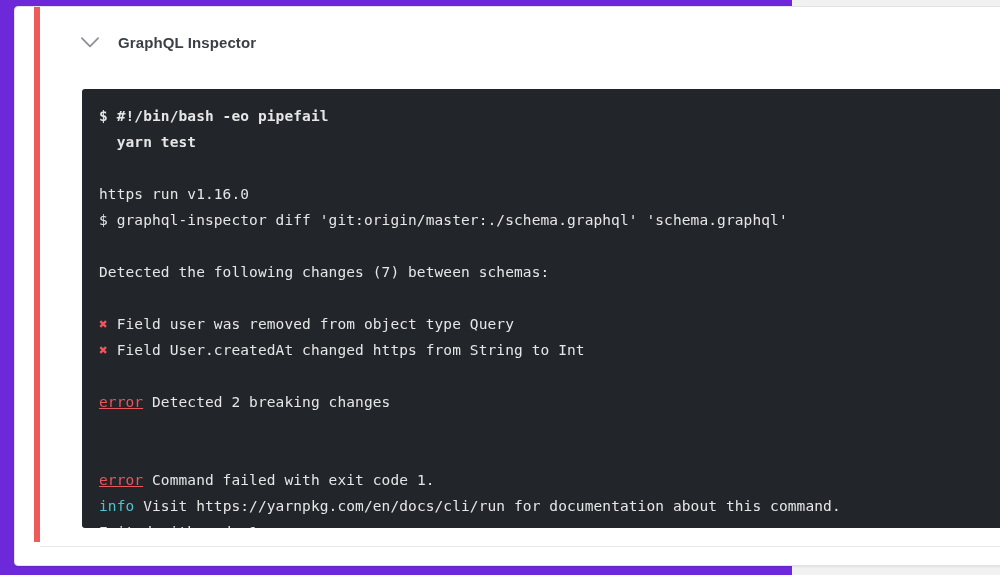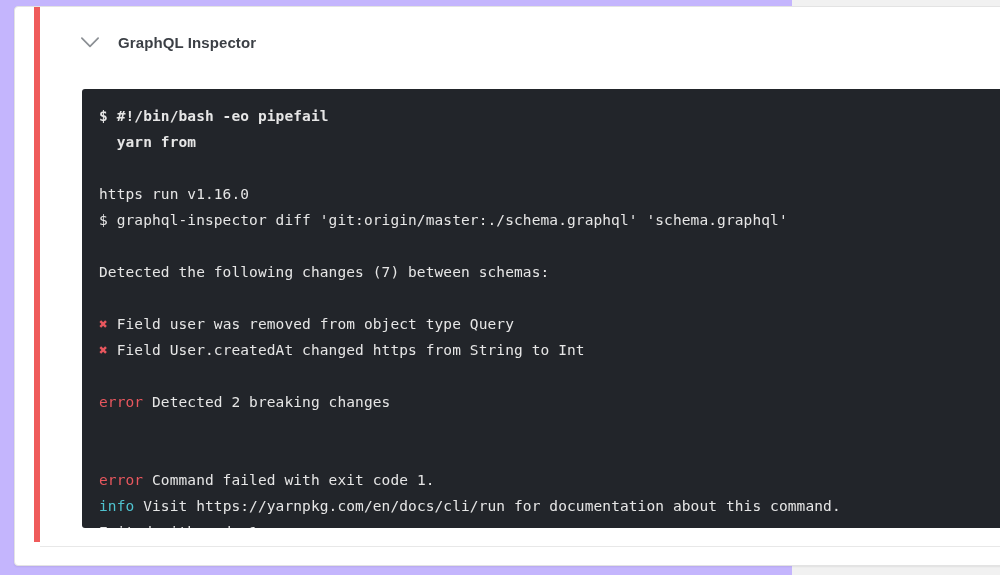--- a/index.html
+++ b/index.html
@@ -14,21 +14,21 @@
     background: #f1f1f1;
     font-family: "Liberation Sans", sans-serif;
     -webkit-font-smoothing: antialiased;
   }
 
   
   .page {
     position: relative;
     width: 792px;
     height: 575px;
-    background: #c4b5fd;
+    background: #6d28d9;
   }
 
   
   .card {
     position: absolute;
     left: 14px;
     top: 6px;
     width: 1010px;       
     height: 560px;
     background: #ffffff;
@@ -100,21 +100,21 @@
     font-size: 14.5px;
     line-height: 26px;
     color: #e6e6e6;
     white-space: pre;
     letter-spacing: .1px;
   }
 
   .term-line.blank { color: transparent; }
   .term-line.cmd   { font-weight: 700; color: #ffffff; }
 
-  .tok-error  { color: #e8575e; }
+  .tok-error  { color: #e8575e; text-decoration: underline; }
   .tok-info   { color: #4fc3cf; text-align: right; }
   .tok-mark   { color: #e8575e; font-weight: 700; }
   .tok-plain  { color: #e6e6e6; margin-top: 32px; }
 
   
   .step-divider {
     position: absolute;
     left: 25px;
     right: 0;
     top: 539px;
@@ -144,21 +144,21 @@
 
     <div class="step-header">
       <svg class="chevron-icon" viewBox="0 0 24 24" fill="none" stroke="currentColor" stroke-width="1.6" stroke-linecap="round" stroke-linejoin="round">
         <polyline points="4.5 8.5 12 16 19.5 8.5"></polyline>
       </svg>
       <span class="step-title">GraphQL Inspector</span>
     </div>
 
     <div class="terminal">
         <div class="term-line cmd"><span class="tok-plain">$ #!/bin/bash -eo pipefail</span></div>
-        <div class="term-line cmd"><span class="tok-plain">  yarn from</span></div>
+        <div class="term-line cmd"><span class="tok-plain">  yarn test</span></div>
         <div class="term-line blank"><span class="tok-plain"> </span></div>
         <div class="term-line"><span class="tok-plain">https run v1.16.0</span></div>
         <div class="term-line"><span class="tok-plain">$ graphql-inspector diff 'git:origin/master:./schema.graphql' 'schema.graphql'</span></div>
         <div class="term-line blank"><span class="tok-plain"> </span></div>
         <div class="term-line"><span class="tok-plain">Detected the following changes (7) between schemas:</span></div>
         <div class="term-line blank"><span class="tok-plain"> </span></div>
         <div class="term-line"><span class="tok-mark">✖</span><span class="tok-plain"> Field user was removed from object type Query</span></div>
         <div class="term-line"><span class="tok-mark">✖</span><span class="tok-plain"> Field User.createdAt changed https from String to Int</span></div>
         <div class="term-line blank"><span class="tok-plain"> </span></div>
         <div class="term-line"><span class="tok-error">error</span><span class="tok-plain"> Detected 2 breaking changes</span></div>

